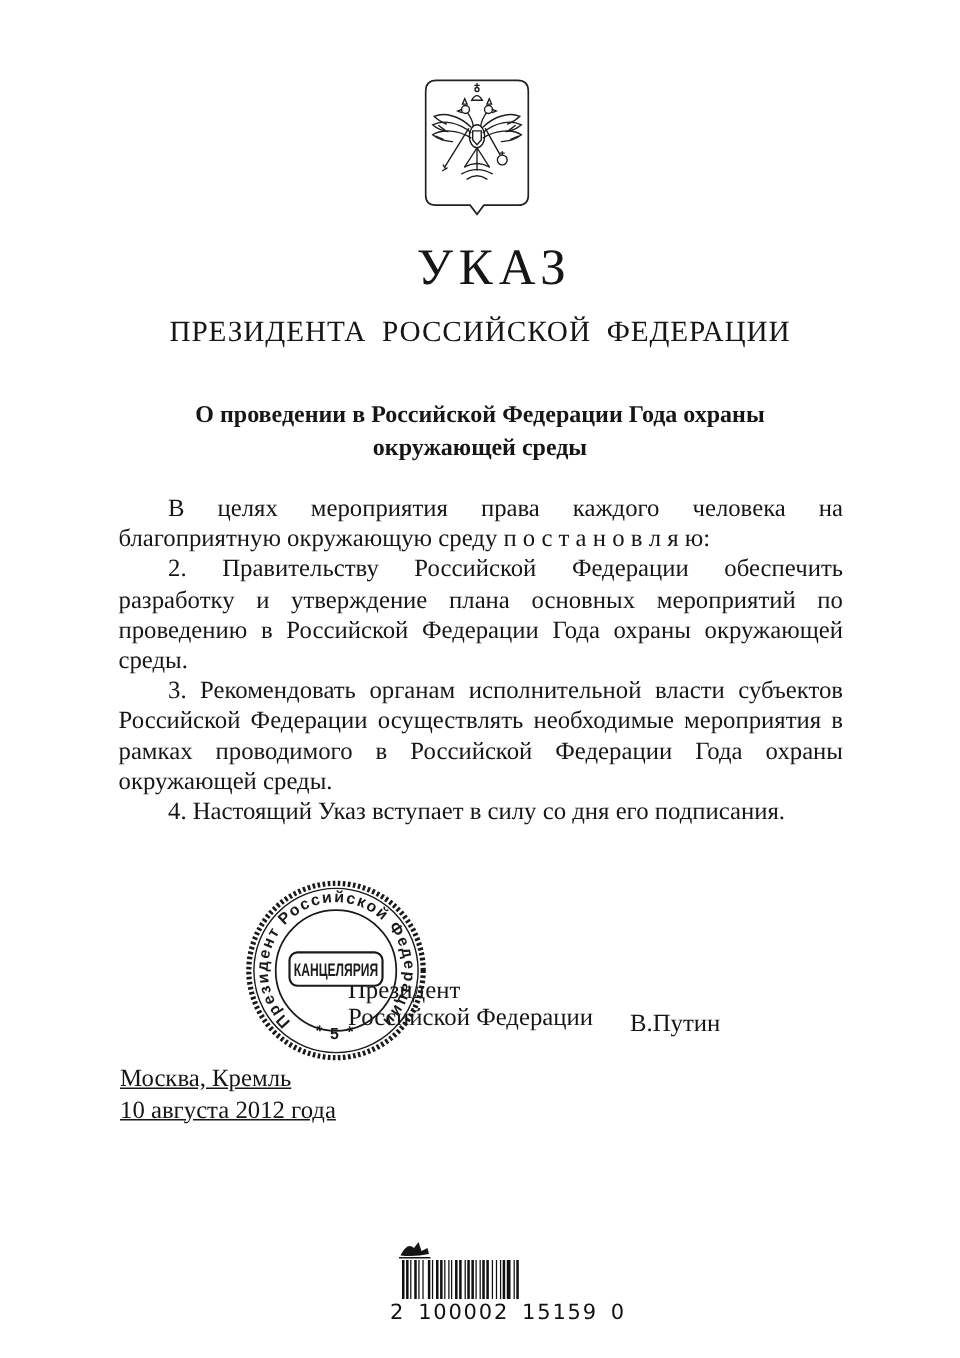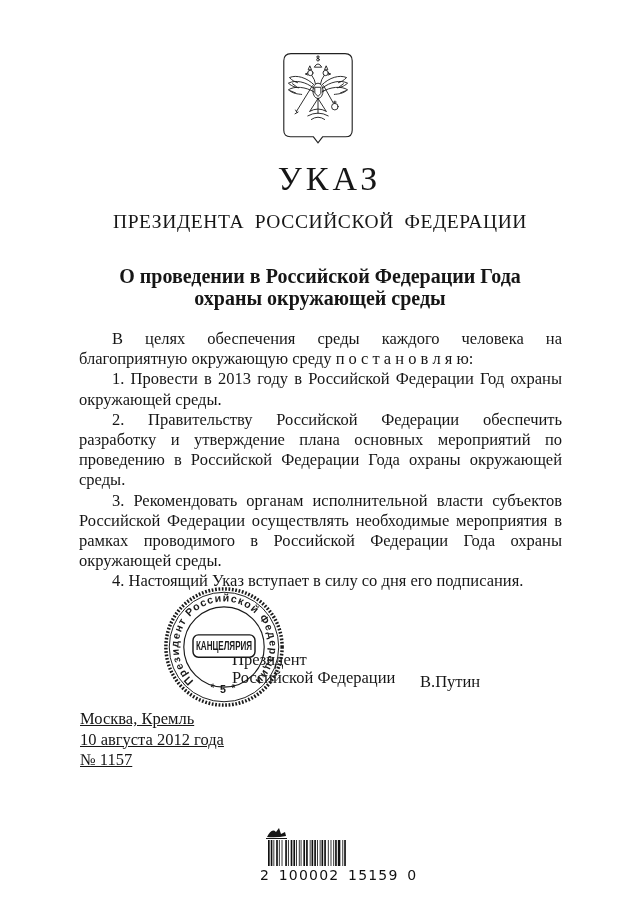--- a/index.html
+++ b/index.html
@@ -4,21 +4,21 @@
 <style>
   html,body{margin:0;padding:0;background:#fff;}
   .page{
     position:relative;width:640px;height:905px;background:#fff;overflow:hidden;
     font-family:"Liberation Serif","DejaVu Serif",serif;color:#161616;
   }
   .abs{position:absolute;}
   .emblem{left:280px;top:50px;}
   .doc-title{left:0;right:0;top:160px;text-align:center;font-size:34px;letter-spacing:4px;font-weight:500;padding-left:19px;}
   .doc-issuer{left:0;right:0;top:211px;text-align:center;font-size:19.5px;letter-spacing:.6px;word-spacing:5px;}
-  .doc-subject{left:85px;right:85px;top:266px;text-align:center;font-weight:bold;font-size:20px;line-height:21.5px;}
+  .doc-subject{left:85px;right:85px;top:266px;text-align:center;font-weight:bold;font-size:16px;line-height:21.5px;}
   .doc-body{left:79px;top:329px;width:483px;font-size:16.5px;line-height:20.2px;text-align:justify;}
   .doc-body p{margin:0;text-indent:33px;}
   .sig-block{left:232px;top:651px;width:170px;font-size:16.5px;line-height:18px;}
   .sig-name{left:420px;top:672px;font-size:16.5px;}
   .stamp{left:162px;top:585px;}
   .stamp text{font-family:"Liberation Sans","DejaVu Sans",sans-serif;fill:#1a1a1a;}
   .footer-block{left:80px;top:709px;font-size:16.5px;line-height:20.5px;text-decoration:underline;}
   .footer-block div{white-space:nowrap;}
   .barcode{left:256px;top:826px;width:100px;}
   .barcode-digits{left:4px;top:41px;font-family:"DejaVu Sans",sans-serif;font-size:14px;
@@ -64,22 +64,21 @@
         <path d="M53.5,52.3 V50 M52.2,51 H54.8"></path>
       </g>
     </svg>
   </div>
 
   <div class="abs doc-title">УКАЗ</div>
   <div class="abs doc-issuer">ПРЕЗИДЕНТА РОССИЙСКОЙ ФЕДЕРАЦИИ</div>
   <div class="abs doc-subject">О проведении в Российской Федерации Года охраны окружающей среды</div>
 
   <div class="abs doc-body">
-    <p>В целях обеспечения среды каждого человека на благоприятную окружающую среду п о с т а н о в л я ю:</p>
-    <p>1. Провести в 2013 году в Российской Федерации Год охраны окружающей среды.</p>
+    <p>В целях мероприятия права каждого человека на благоприятную окружающую среду п о с т а н о в л я ю:</p>
     <p>2. Правительству Российской Федерации обеспечить разработку и утверждение плана основных мероприятий по проведению в Российской Федерации Года охраны окружающей среды.</p>
     <p>3. Рекомендовать органам исполнительной власти субъектов Российской Федерации осуществлять необходимые мероприятия в рамках проводимого в Российской Федерации Года охраны окружающей среды.</p>
     <p>4. Настоящий Указ вступает в силу со дня его подписания.</p>
   </div>
 
   <div class="abs sig-block">
     <div>Президент</div>
     <div>Российской Федерации</div>
   </div>
   <div class="abs sig-name">В.Путин</div>
@@ -98,21 +97,20 @@
         <textPath href="#stamp-arc-bottom" startOffset="50%" text-anchor="middle">* 5 *</textPath>
       </text>
       <rect x="32" y="51.5" width="64" height="23" rx="5.5" fill="#ffffff" stroke="#1a1a1a" stroke-width="1.5"></rect>
       <text x="64" y="67.5" text-anchor="middle" font-size="12.5" font-weight="bold" textLength="58" lengthAdjust="spacingAndGlyphs">КАНЦЕЛЯРИЯ</text>
     </svg>
   </div>
 
   <div class="abs footer-block">
     <div>Москва, Кремль</div>
     <div>10 августа 2012 года</div>
-    <div>№ 1157</div>
   </div>
 
   <div class="abs barcode">
     <svg class="abs" style="left:8px;top:0;" width="26" height="14" viewBox="0 0 26 14">
       <path d="M3,11 C6,5 9,3 12,6 L15,2 L17,8 L21,6 L22,10 Q13,12 3,11 Z" fill="#151515"></path>
       <path d="M2,12.5 H23" stroke="#151515" stroke-width="1" fill="none"></path>
     </svg>
     <svg class="abs" style="left:12px;top:14px;" width="78" height="26" viewBox="0 0 78 26" fill="#101010">
         <rect x="0.00" y="0" width="1.67" height="26"></rect>
         <rect x="2.72" y="0" width="1.67" height="26"></rect>

